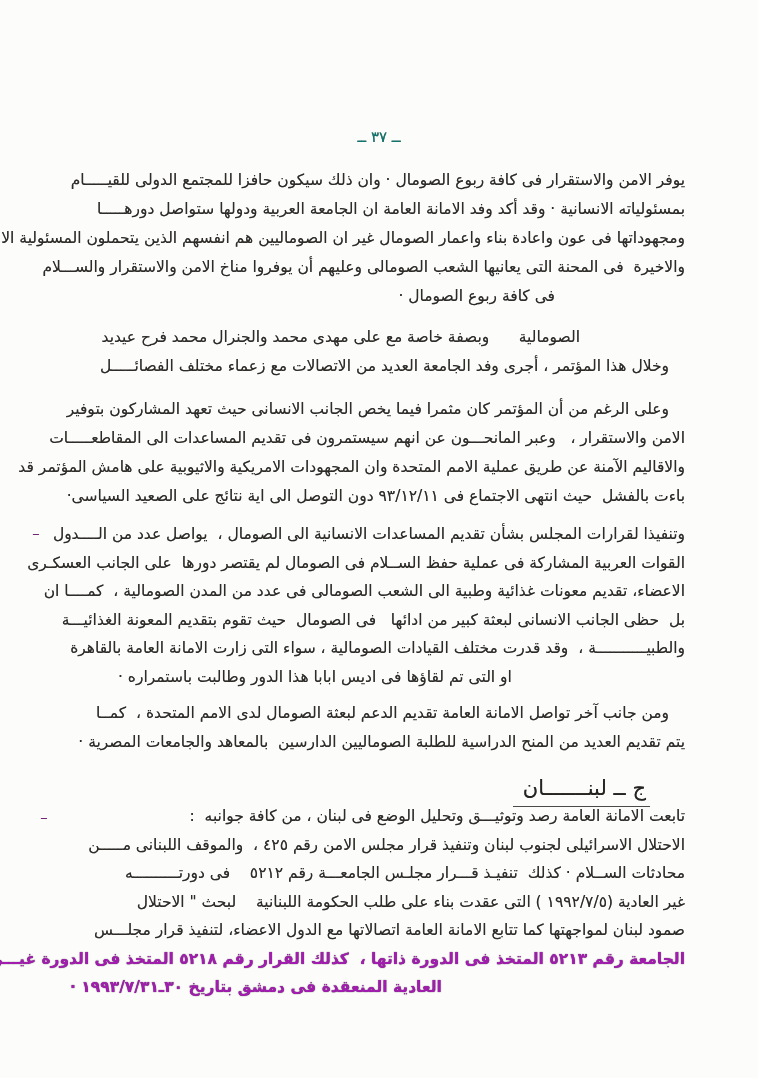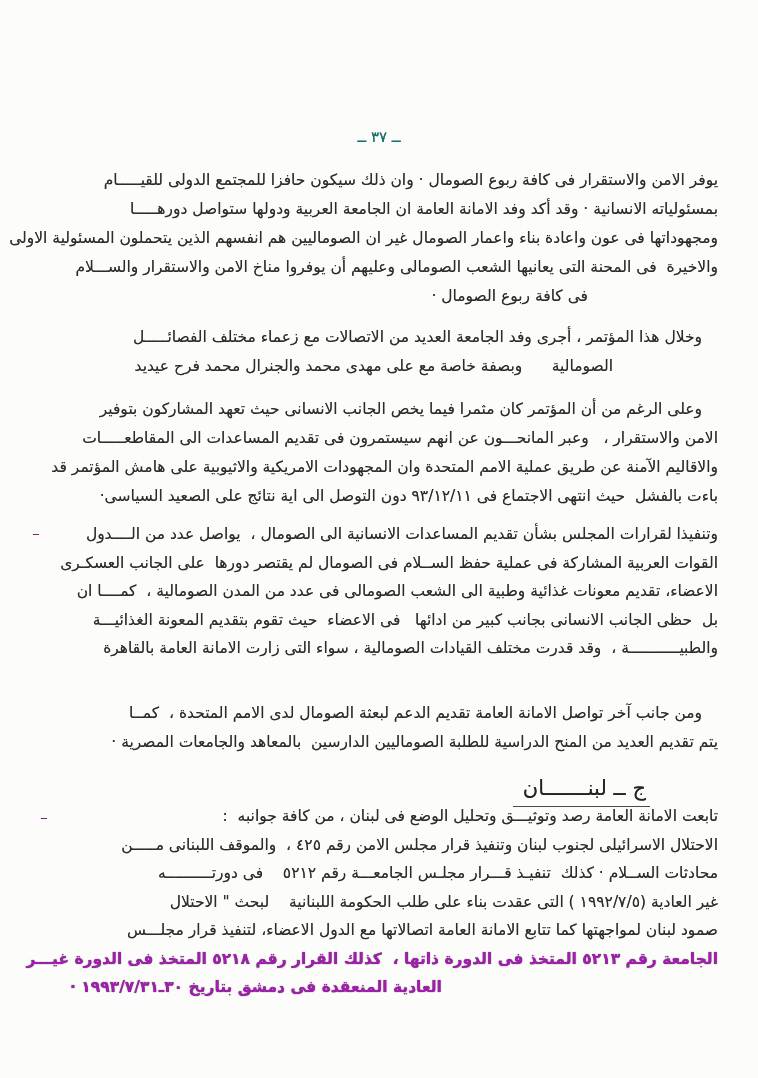--- a/index.html
+++ b/index.html
@@ -11,21 +11,21 @@
     font-family:"DejaVu Sans",sans-serif;
     direction:rtl;
     color:#2e2c29;
     overflow:hidden;
   }
   .pagenum{
     position:absolute;top:128px;left:0;right:0;
     text-align:center;font-size:15px;color:#0f766e;
     text-shadow:0 0 .5px rgba(0,0,0,.55);
   }
-  .para{position:absolute;right:40px;left:50px;}
+  .para{position:absolute;right:73px;left:50px;}
   .line{
     white-space:pre;
     font-size:15.5px;
     line-height:29px;
     text-align:right;
     text-shadow:0 0 .6px rgba(30,30,30,.5);
   }
   .lh285 .line{line-height:28.5px;}
   .indent-r-16{padding-right:16px;}
   .pad-r-130{padding-left:0;padding-right:130px;}
@@ -58,39 +58,40 @@
 
   <div class="para" style="top:166px">
     <div class="line">يوفر الامن والاستقرار فى كافة ربوع الصومال · وان ذلك سيكون حافزا للمجتمع الدولى للقيـــــام</div>
     <div class="line">بمسئولياته الانسانية · وقد أكد وفد الامانة العامة ان الجامعة العربية ودولها ستواصل دورهـــــا</div>
     <div class="line">ومجهوداتها فى عون واعادة بناء واعمار الصومال غير ان الصوماليين هم انفسهم الذين يتحملون المسئولية الاولى</div>
     <div class="line">والاخيرة  فى المحنة التى يعانيها الشعب الصومالى وعليهم أن يوفروا مناخ الامن والاستقرار والســـلام</div>
     <div class="line pad-r-130">فى كافة ربوع الصومال ·</div>
   </div>
 
   <div class="para" style="top:323px">
+    <div class="line pad-r-105">الصومالية      وبصفة خاصة مع على مهدى محمد والجنرال محمد فرح عيديد</div>
     <div class="line indent-r-16">وخلال هذا المؤتمر ، أجرى وفد الجامعة العديد من الاتصالات مع زعماء مختلف الفصائـــــل</div>
-    <div class="line pad-r-105">الصومالية      وبصفة خاصة مع على مهدى محمد والجنرال محمد فرح عيديد</div>
   </div>
 
   <div class="para" style="top:395px">
     <div class="line indent-r-16">وعلى الرغم من أن المؤتمر كان مثمرا فيما يخص الجانب الانسانى حيث تعهد المشاركون بتوفير</div>
     <div class="line">الامن والاستقرار ،   وعبر المانحـــون عن انهم سيستمرون فى تقديم المساعدات الى المقاطعـــــات</div>
     <div class="line">والاقاليم الآمنة عن طريق عملية الامم المتحدة وان المجهودات الامريكية والاثيوبية على هامش المؤتمر قد</div>
     <div class="line">باءت بالفشل  حيث انتهى الاجتماع فى ٩٣/١٢/١١ دون التوصل الى اية نتائج على الصعيد السياسى·</div>
   </div>
 
   <div class="mdash" style="top:526px;left:33px">ــ</div>
 
   <div class="para lh285" style="top:520px">
     <div class="line">وتنفيذا لقرارات المجلس بشأن تقديم المساعدات الانسانية الى الصومال ،  يواصل عدد من الــــدول</div>
     <div class="line">القوات العربية المشاركة فى عملية حفظ الســلام فى الصومال لم يقتصر دورها  على الجانب العسكـرى</div>
     <div class="line">الاعضاء، تقديم معونات غذائية وطبية الى الشعب الصومالى فى عدد من المدن الصومالية ،  كمــــا ان</div>
-    <div class="line">بل  حظى الجانب الانسانى بجانب كبير من ادائها   فى الاعضاء  حيث تقوم بتقديم المعونة الغذائيـــة</div>
+    <div class="line">بل  حظى الجانب الانسانى لبعثة كبير من ادائها   فى الصومال  حيث تقوم بتقديم المعونة الغذائيـــة</div>
     <div class="line">والطبيـــــــــــة ،  وقد قدرت مختلف القيادات الصومالية ، سواء التى زارت الامانة العامة بالقاهرة</div>
+    <div class="line align-l-68">او التى تم لقاؤها فى اديس ابابا هذا الدور وطالبت باستمراره ·</div>
   </div>
 
   <div class="para" style="top:699px">
     <div class="line indent-r-16">ومن جانب آخر تواصل الامانة العامة تقديم الدعم لبعثة الصومال لدى الامم المتحدة ،  كمــا</div>
     <div class="line">يتم تقديم العديد من المنح الدراسية للطلبة الصوماليين الدارسين  بالمعاهد والجامعات المصرية ·</div>
   </div>
 
   <div class="heading">ج ــ لبنـــــــان</div>
 
   <div class="mdash" style="top:810px;left:41px">ــ</div>

